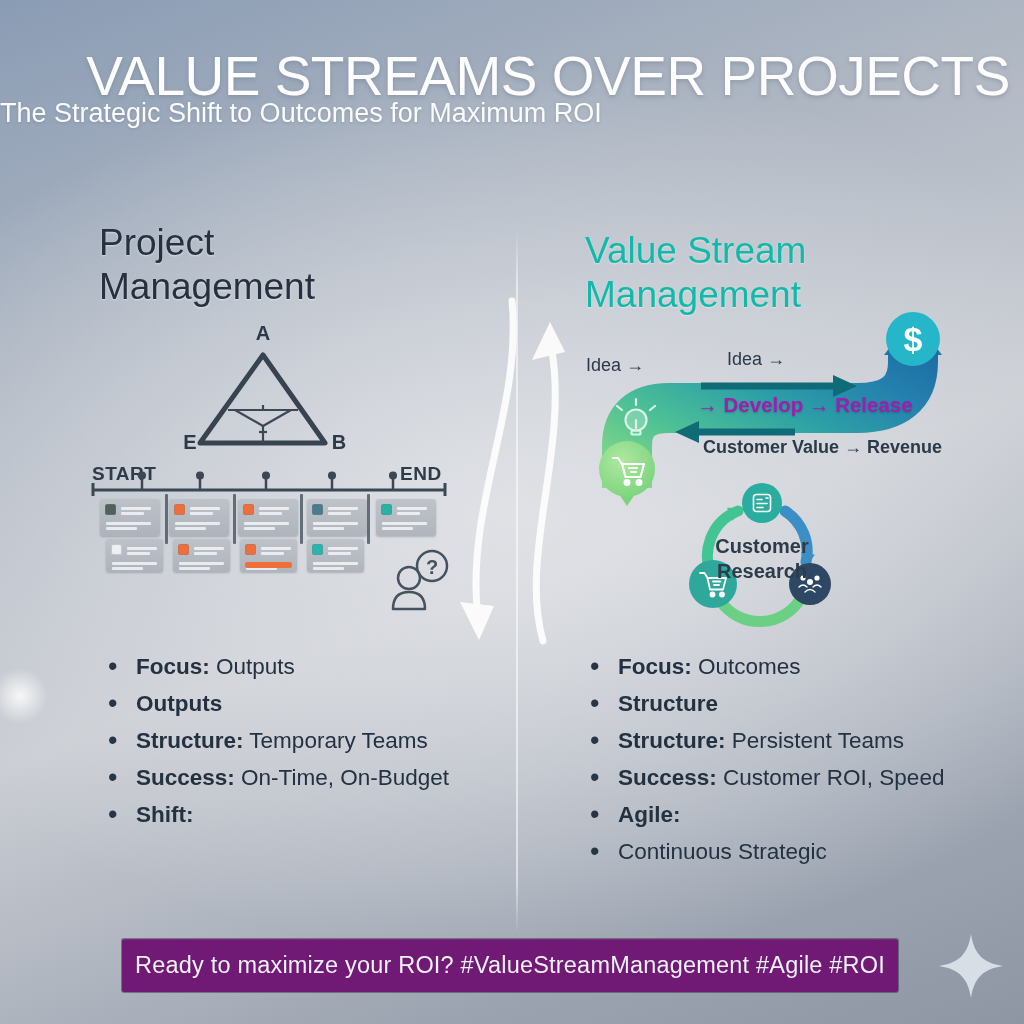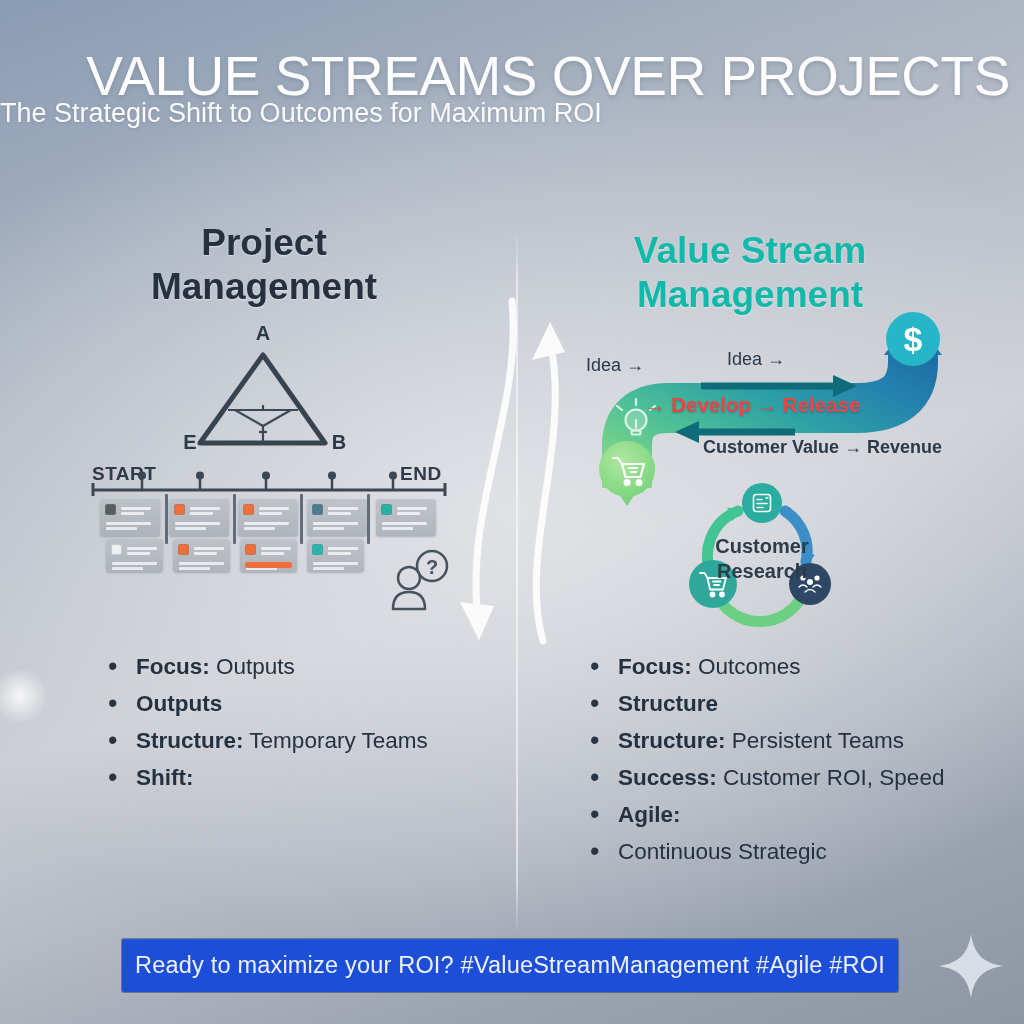--- a/index.html
+++ b/index.html
@@ -12,21 +12,21 @@
   }
   .abs{position:absolute;}
 
   
   .title{left:0;top:44px;width:1024px;text-align:center;font-size:55px;font-weight:400;
          letter-spacing:-.5px;color:#fdfdfe;text-shadow:0 2px 4px rgba(110,122,140,.45);margin-left:36px;}
   .subtitle{left:0;top:98px;width:1024px;font-size:27px;font-weight:500;
          color:#fbfbfc;text-shadow:0 1px 3px rgba(110,122,140,.4);}
 
   
-  .col-heading{width:330px;text-align:center;font-weight:700;font-size:37px;line-height:44px;}
+  .col-heading{width:330px;font-weight:400;font-size:37px;line-height:44px;}
   .heading-left{left:99px;top:221px;color:#27303f;text-shadow:0 1px 2px rgba(255,255,255,.5);}
   .heading-right{left:585px;top:229px;color:#11b9aa;text-shadow:0 1px 2px rgba(255,255,255,.45);}
 
   
   .tl-label{font-size:19px;font-weight:700;color:#2e3b49;letter-spacing:.5px;}
 
   
   .card-row{position:absolute;display:flex;}
   .row1{left:100px;top:499px;gap:9px;}
   .row2{left:106px;top:539px;gap:10px;}
@@ -44,36 +44,36 @@
   .b4{left:6px;top:28px;width:31px;}
   .tc-hb{position:absolute;left:5px;right:5px;bottom:4px;height:6px;border-radius:2px;}
   .vsep{position:absolute;width:2.5px;height:50px;top:494px;background:#46525f;opacity:.8;border-radius:1px;}
 
   
   .divider{left:516px;top:230px;width:2px;height:704px;
            background:linear-gradient(180deg,rgba(255,255,255,0),rgba(255,255,255,.55) 8%,rgba(255,255,255,.55) 92%,rgba(255,255,255,0));}
 
   
   .flow-label{font-size:18px;font-weight:500;color:#2b3949;}
-  .develop-label{left:645px;top:393px;width:320px;font-size:20.5px;font-weight:700;
-                 color:#ef4444;text-shadow:0 1px 2px rgba(20,60,70,.35);}
+  .develop-label{left:645px;top:393px;width:320px;text-align:center;font-size:20.5px;font-weight:700;
+                 color:#a21caf;text-shadow:0 1px 2px rgba(20,60,70,.35);}
   .value-label{left:660px;top:437px;width:325px;text-align:center;font-size:18px;font-weight:600;color:#2b3949;}
   .cycle-center{left:697px;top:534px;width:130px;text-align:center;font-size:20px;font-weight:600;
                 line-height:1.25;color:#2d3b4b;}
 
   
   .bullets{width:420px;}
   .bullets-left{left:100px;top:654px;}
   .bullets-right{left:582px;top:654px;}
   .bullet{position:relative;padding-left:36px;margin-bottom:11px;font-size:22.5px;color:#243140;}
   .bullet::before{content:"•";position:absolute;left:8px;top:-3px;font-size:27px;color:#283544;}
   .bullet b{font-weight:700;}
 
   
-  .banner{left:122px;top:939px;width:776px;height:53px;background:#1d4ed8;border-radius:2px;
+  .banner{left:122px;top:939px;width:776px;height:53px;background:#701a75;border-radius:2px;
           display:flex;align-items:center;justify-content:center;
           box-shadow:0 0 0 1px rgba(18,28,42,.4), inset 0 1px 0 rgba(255,255,255,.07);}
   .banner-text{color:#eef1f5;font-size:23.5px;font-weight:500;letter-spacing:.2px;}
 
   .glow{left:-8px;top:668px;width:56px;height:56px;border-radius:50%;
         background:radial-gradient(circle, rgba(255,255,255,.85), rgba(255,255,255,0) 70%);}
 </style>
 </head>
 <body>
 
@@ -300,20 +300,21 @@
     <circle cx="57.5" cy="128.5" r="2" fill="#ffffff"></circle>
     <circle cx="67" cy="128.5" r="2" fill="#ffffff"></circle>
   </g>
 </svg>
 <div class="abs cycle-center">Customer Research</div>
 
 <div class="abs bullets bullets-left">
   <div class="bullet"><b>Focus:</b><span> Outputs</span></div>
   <div class="bullet"><b>Outputs</b><span></span></div>
   <div class="bullet"><b>Structure:</b><span> Temporary Teams</span></div>
+  <div class="bullet"><b>Success:</b><span> On-Time, On-Budget</span></div>
   <div class="bullet"><b>Shift:</b><span></span></div>
 </div>
 <div class="abs bullets bullets-right">
   <div class="bullet"><b>Focus:</b><span> Outcomes</span></div>
   <div class="bullet"><b>Structure</b><span></span></div>
   <div class="bullet"><b>Structure:</b><span> Persistent Teams</span></div>
   <div class="bullet"><b>Success:</b><span> Customer ROI, Speed</span></div>
   <div class="bullet"><b>Agile:</b><span></span></div>
   <div class="bullet"><b></b><span>Continuous Strategic</span></div>
 </div>

